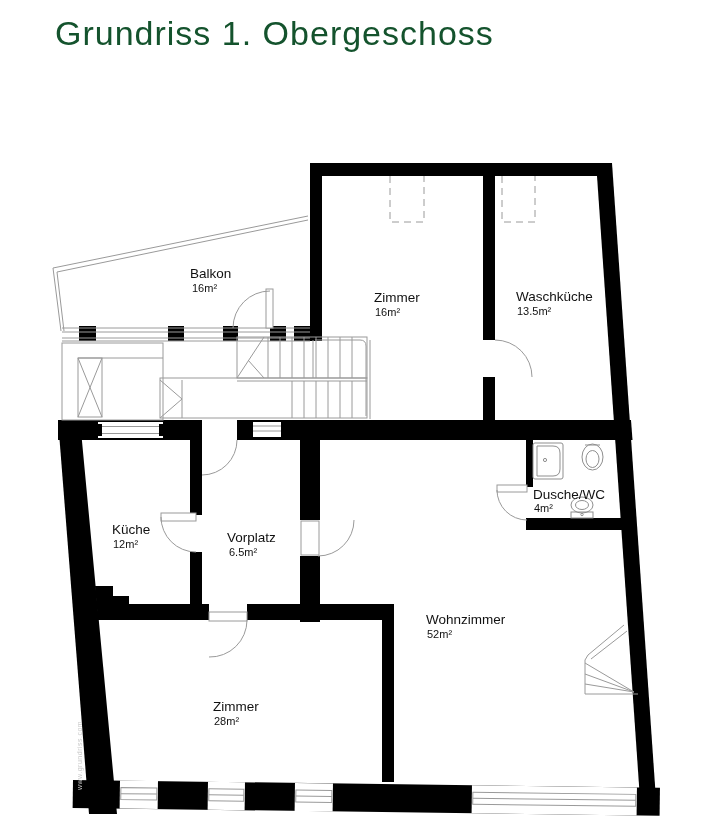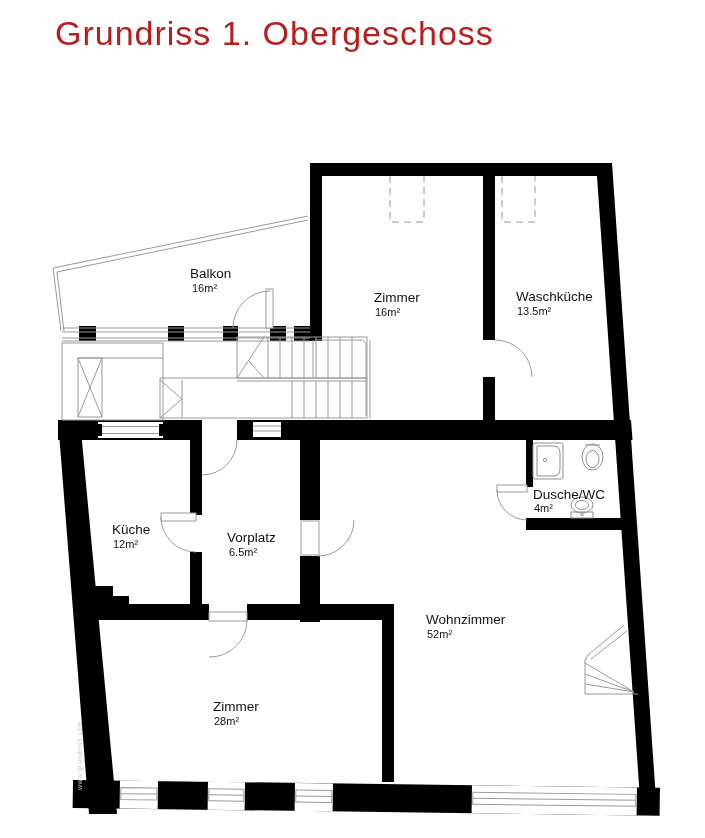--- a/index.html
+++ b/index.html
@@ -1,19 +1,19 @@
 <!DOCTYPE html>
 <html><head>
 <meta charset="utf-8">
 <style>
   html,body{margin:0;padding:0;background:#ffffff;}
   .page{position:relative;width:705px;height:838px;background:#fff;overflow:hidden;
         font-family:"Liberation Sans",sans-serif;}
   .title{position:absolute;left:55px;top:14px;font-size:34px;font-weight:400;
-         color:#b91c1c;letter-spacing:1px;}
+         color:#14532d;letter-spacing:1px;}
   svg text{font-family:"Liberation Sans",sans-serif;}
   .room-name{font-size:13.5px;fill:#111;}
   .room-area{font-size:11px;fill:#111;}
   .wm{font-size:7px;fill:#c9c9c9;letter-spacing:.5px;}
 </style>
 </head>
 <body>
 
 <div class="page">
   <div class="title">Grundriss 1. Obergeschoss</div>

